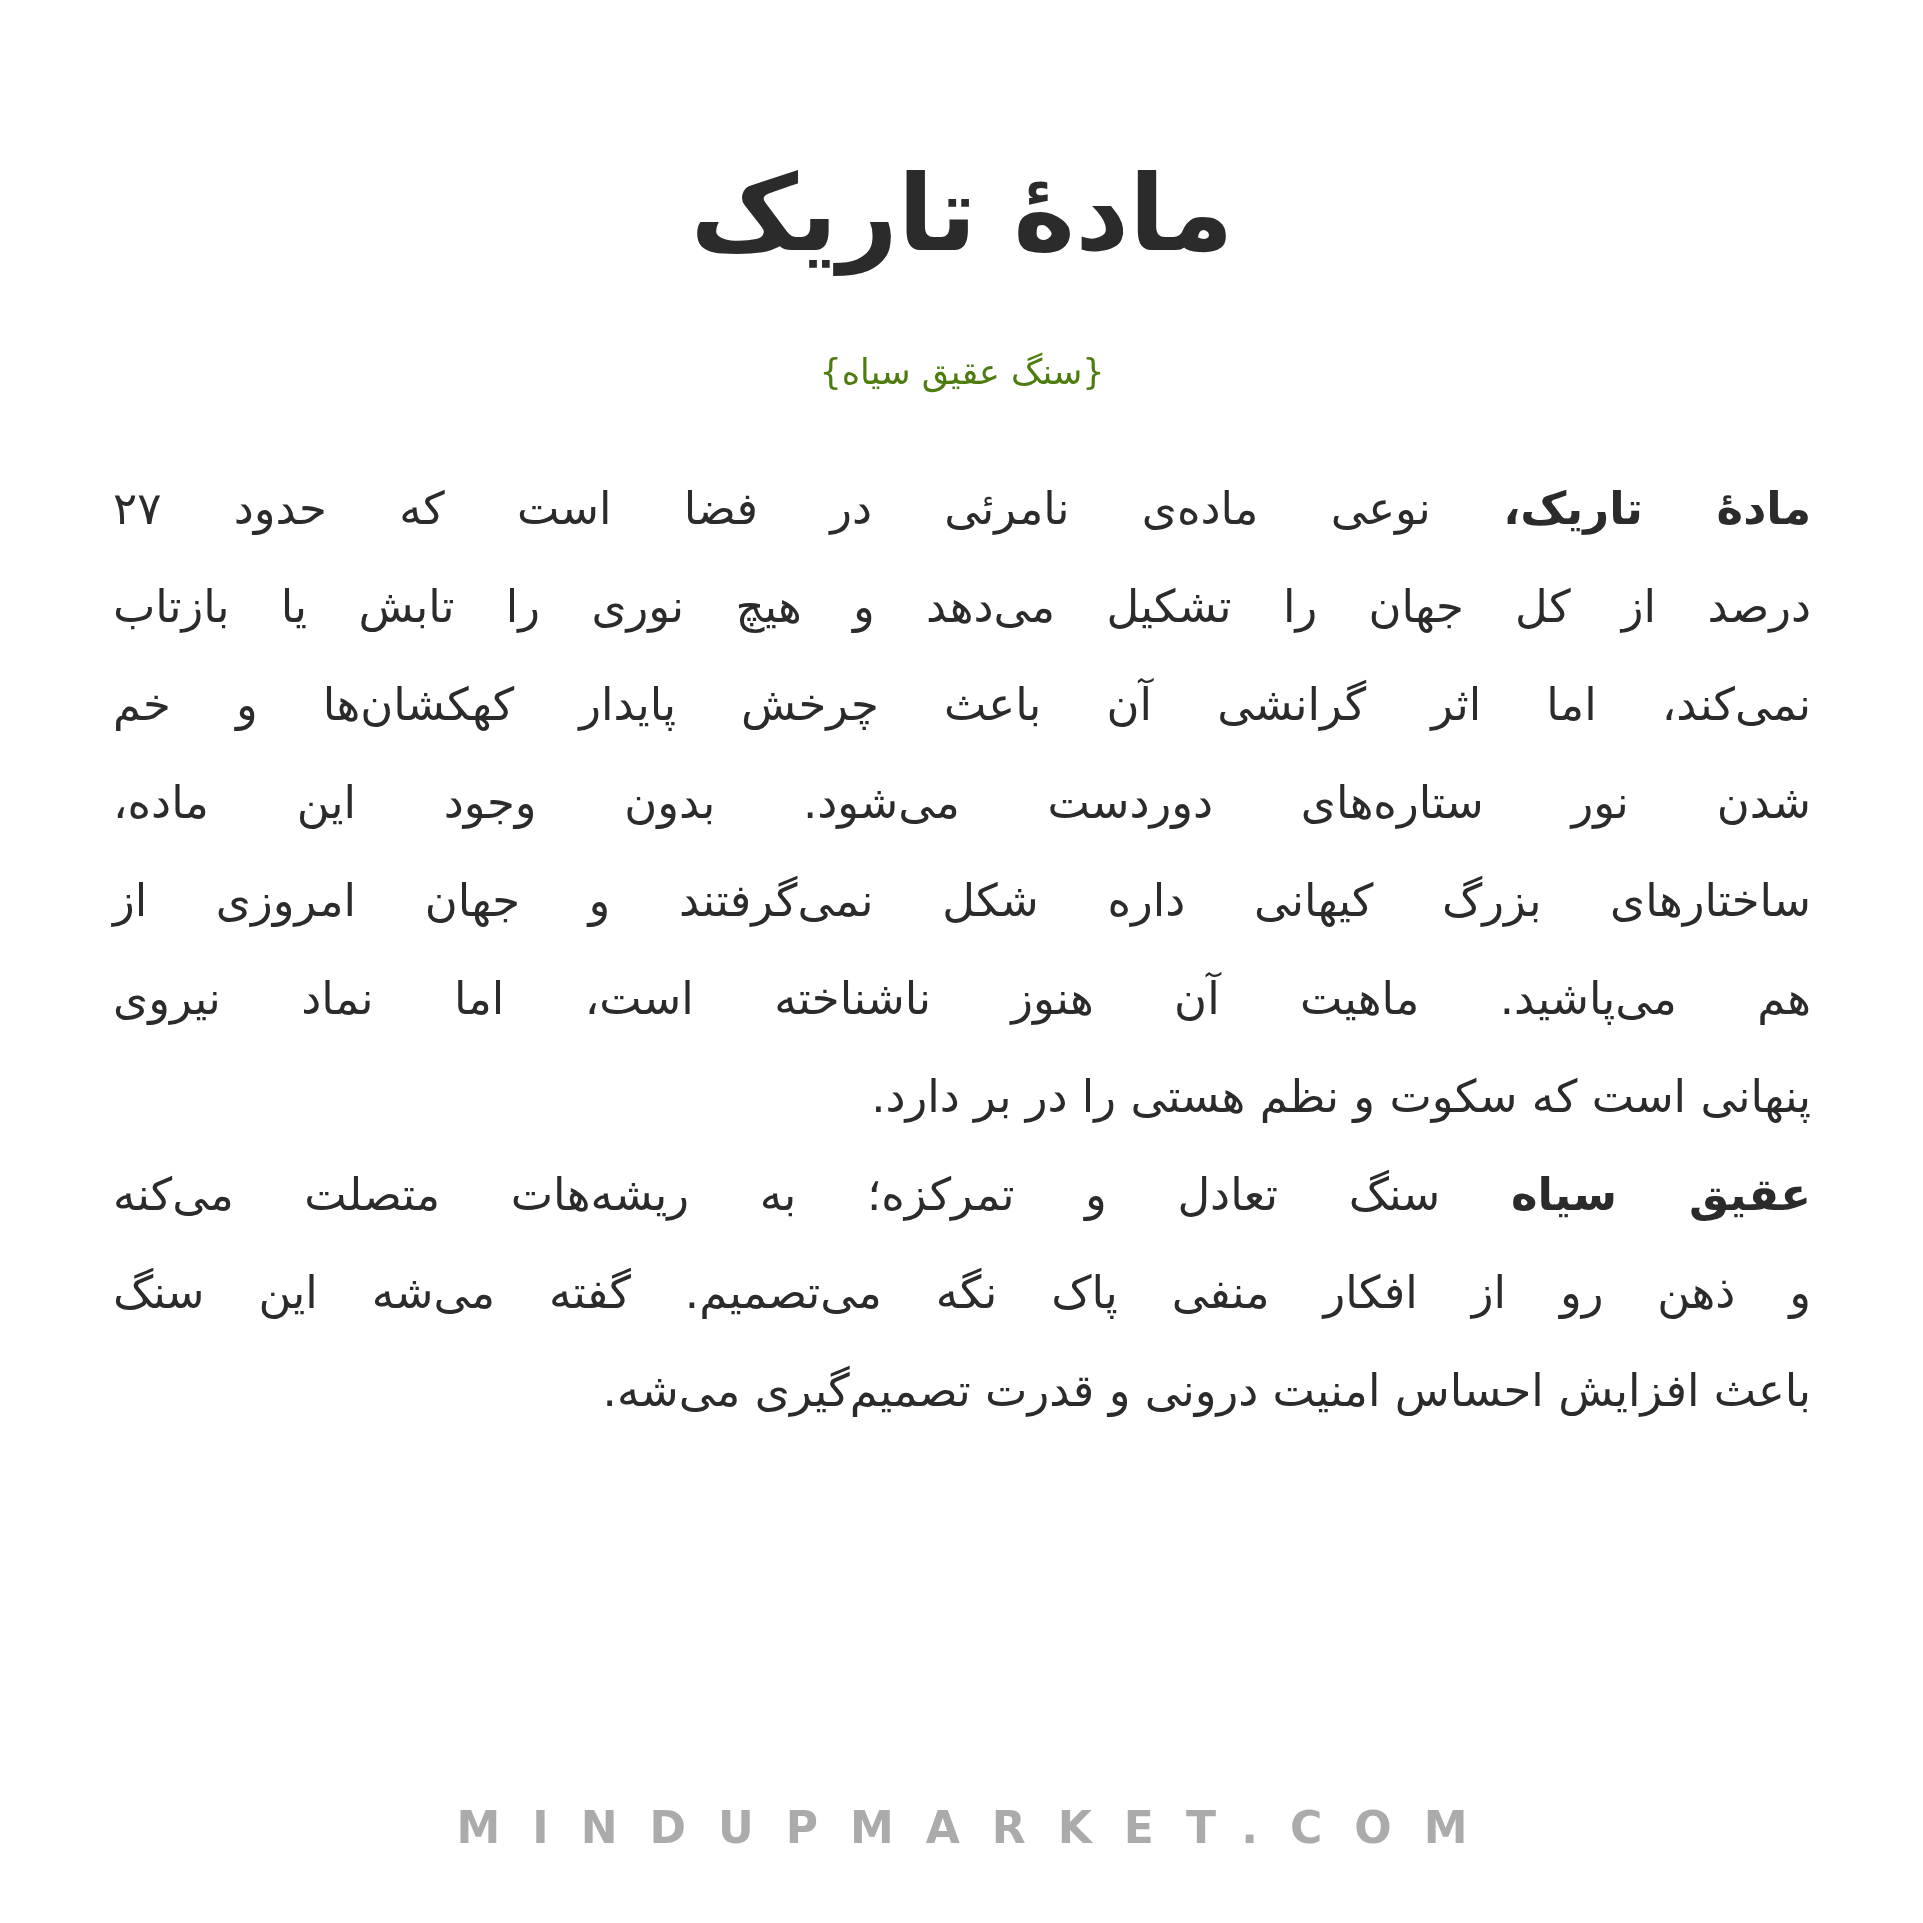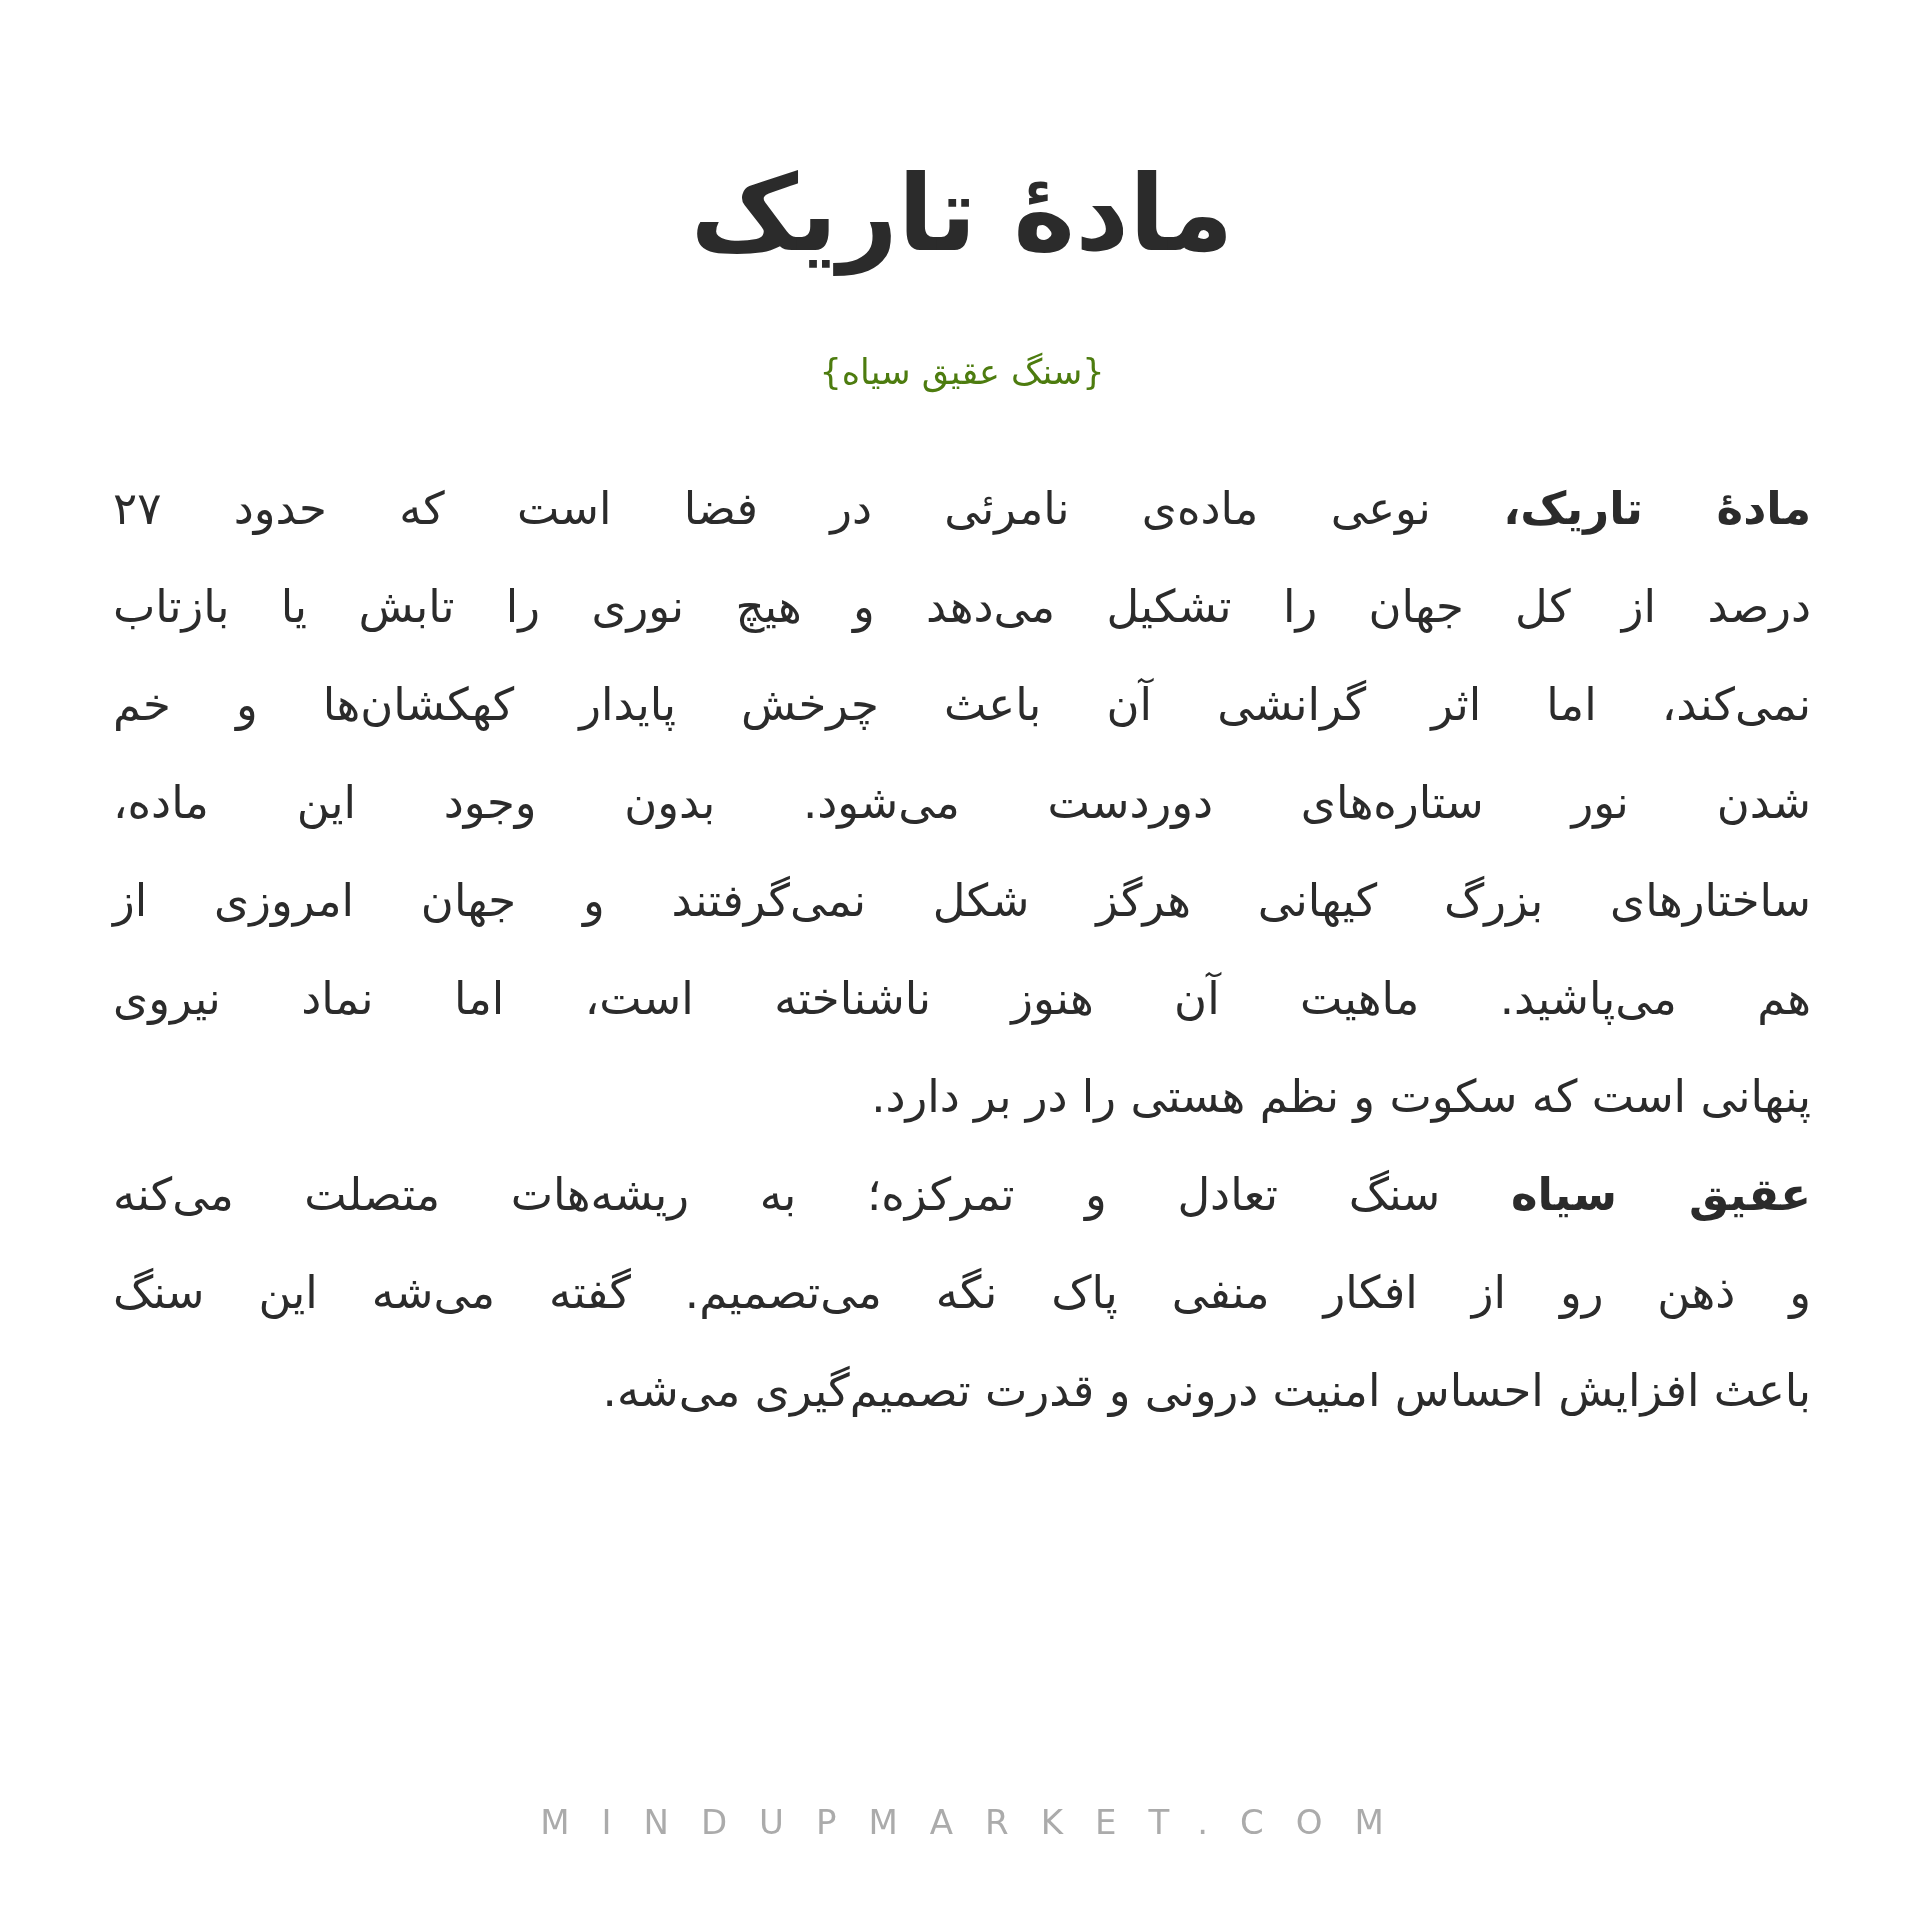--- a/index.html
+++ b/index.html
@@ -68,22 +68,22 @@
   }
   .line strong {
     font-weight: 700;
   }
   .footer-url {
     position: absolute;
     top: 1802px;
     left: 0;
     right: 0;
     text-align: center;
-    font-size: 34px;
-    font-weight: 400;
+    font-size: 44px;
+    font-weight: 700;
     letter-spacing: 32px;
     text-indent: 32px; 
     color: #ababab;
     font-family: "DejaVu Sans", sans-serif;
   }
 </style>
 </head>
 <body>
 
 <div class="page">
@@ -92,21 +92,21 @@
 
   <div class="subtitle">{سنگ عقیق سیاه}</div>
 
   <div class="body-text">
 
     <div class="para">
       <p class="line fill"><strong>مادهٔ تاریک،</strong><span> نوعی ماده‌ی نامرئی در فضا است که حدود ۲۷</span></p>
       <p class="line fill"><span>درصد از کل جهان را تشکیل می‌دهد و هیچ نوری را تابش یا بازتاب</span></p>
       <p class="line fill"><span>نمی‌کند، اما اثر گرانشی آن باعث چرخش پایدار کهکشان‌ها و خم</span></p>
       <p class="line fill"><span>شدن نور ستاره‌های دوردست می‌شود. بدون وجود این ماده،</span></p>
-      <p class="line fill"><span>ساختارهای بزرگ کیهانی هرگز شکل نمی‌گرفتند و جهان امروزی از</span></p>
+      <p class="line fill"><span>ساختارهای بزرگ کیهانی داره شکل نمی‌گرفتند و جهان امروزی از</span></p>
       <p class="line fill"><span>هم می‌پاشید. ماهیت آن هنوز ناشناخته است، اما نماد نیروی</span></p>
       <p class="line last"><span>پنهانی است که سکوت و نظم هستی را در بر دارد.</span></p>
     </div>
 
     <div class="para">
       <p class="line fill"><strong>عقیق سیاه</strong><span> سنگ تعادل و تمرکزه؛ به ریشه‌هات متصلت می‌کنه</span></p>
       <p class="line fill"><span>و ذهن رو از افکار منفی پاک نگه می‌تصمیم. گفته می‌شه این سنگ</span></p>
       <p class="line last"><span>باعث افزایش احساس امنیت درونی و قدرت تصمیم‌گیری می‌شه.</span></p>
     </div>
 

